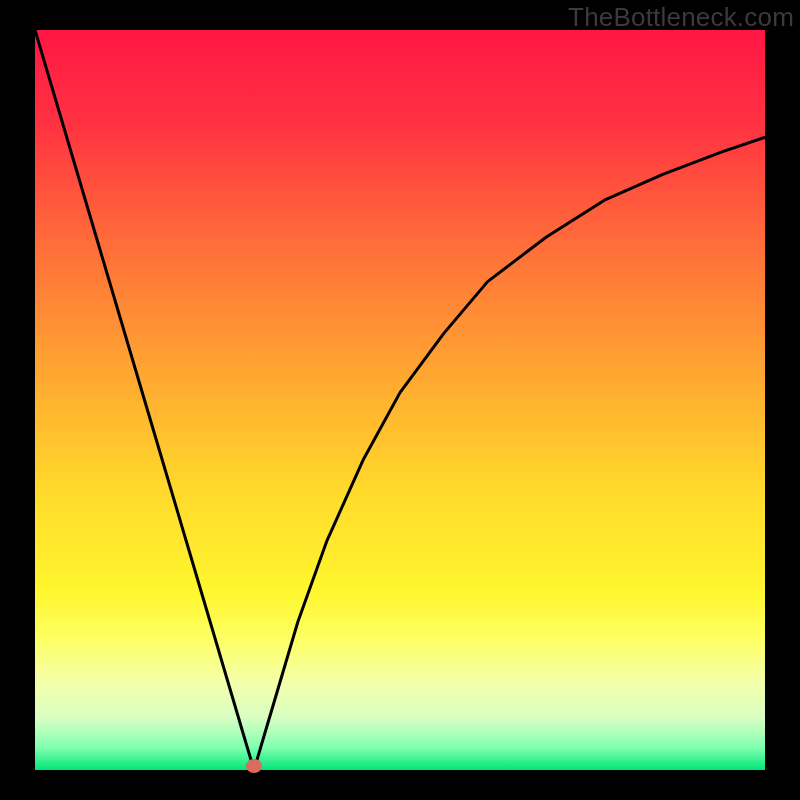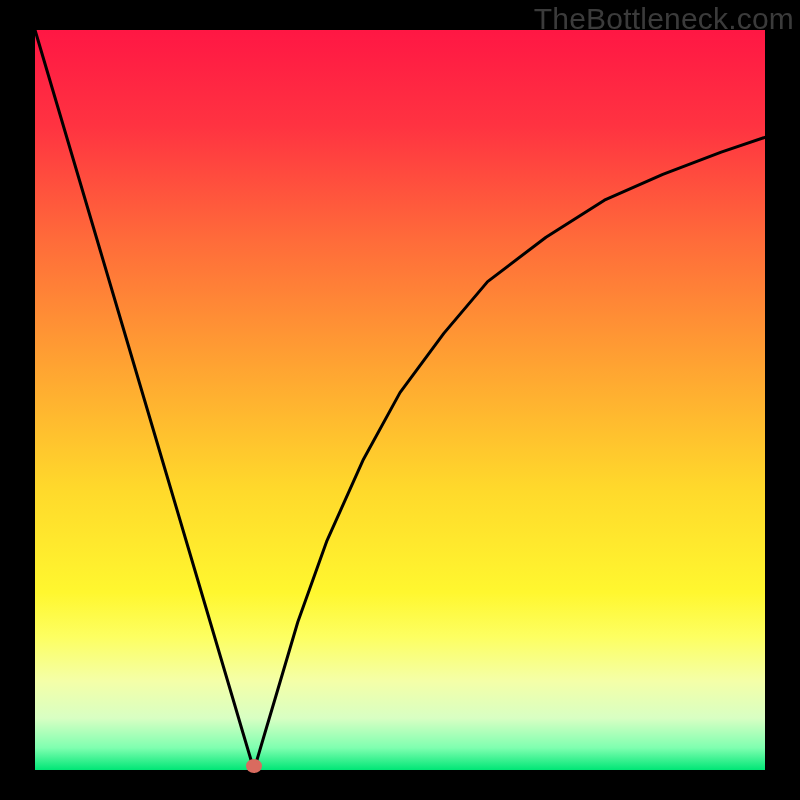--- a/index.html
+++ b/index.html
@@ -13,21 +13,21 @@
   .container {
     position: relative;
     width: 800px;
     height: 800px;
   }
   .watermark {
     position: absolute;
     top: 2px;
     right: 6px;
     color: #3b3b3b;
-    font-size: 30px;
+    font-size: 26px;
     font-weight: 500;
     letter-spacing: 0.2px;
     z-index: 3;
   }
   svg.chart {
     position: absolute;
     top: 0;
     left: 0;
   }
 </style>

